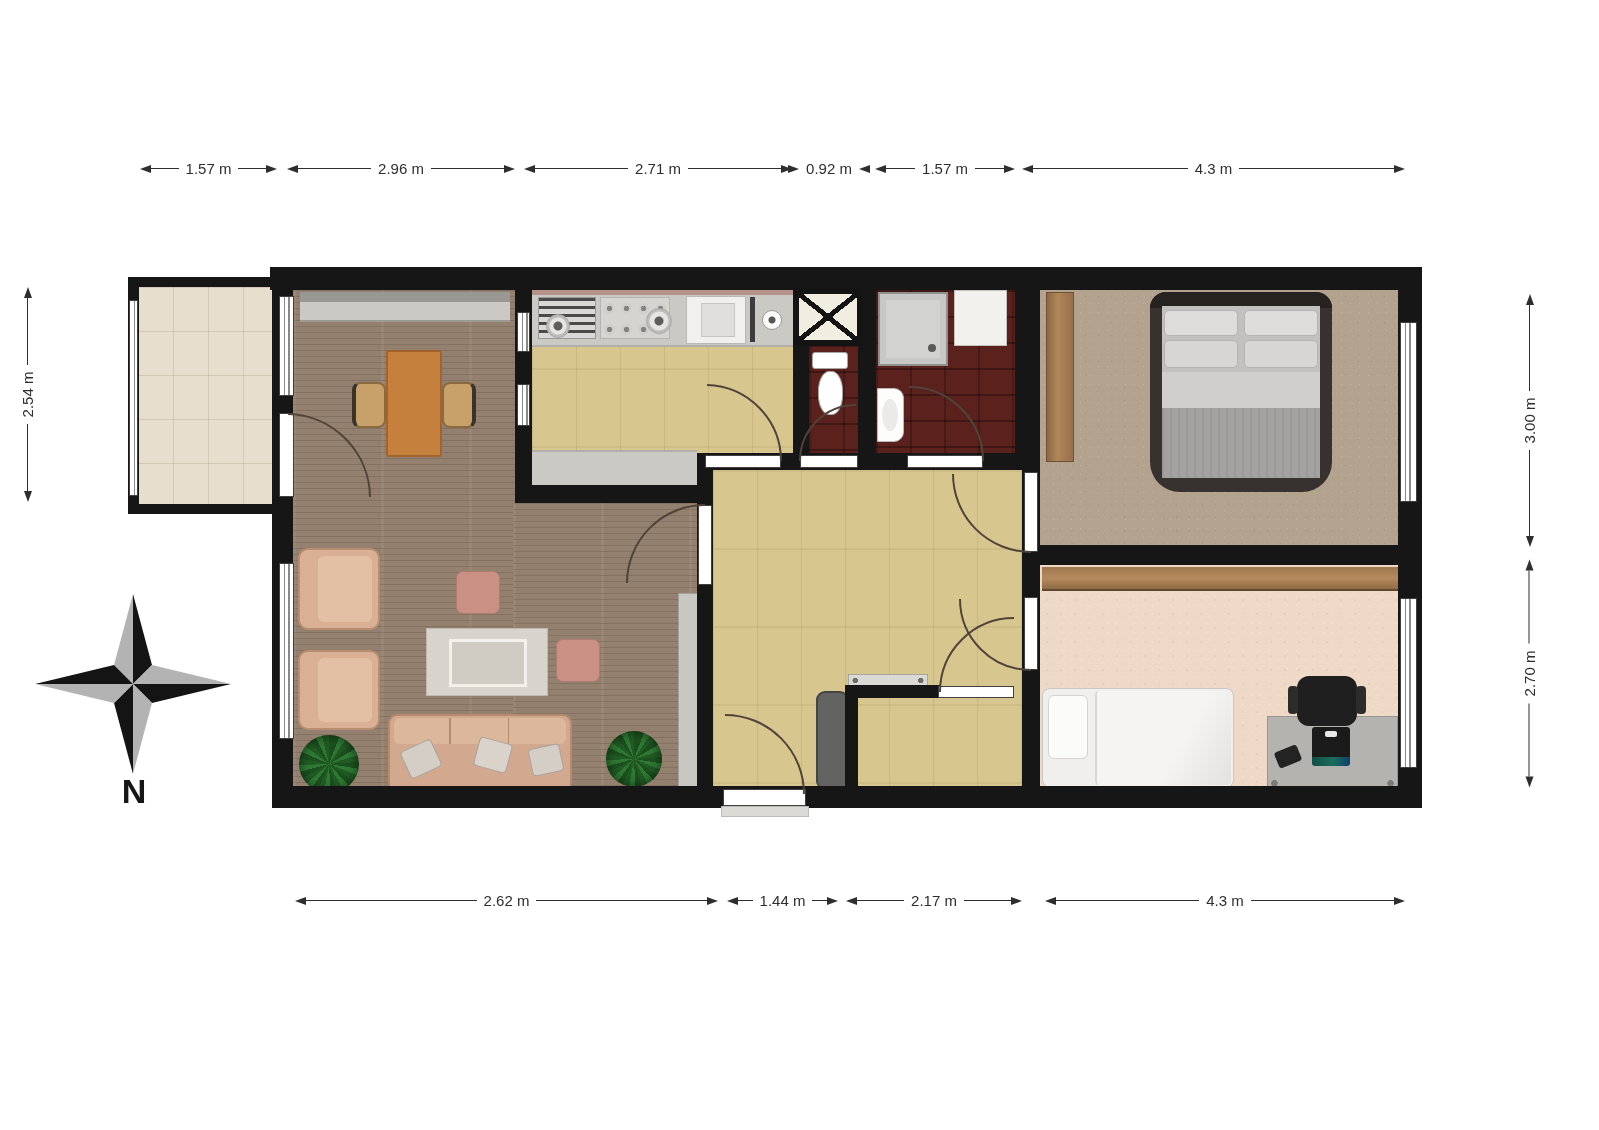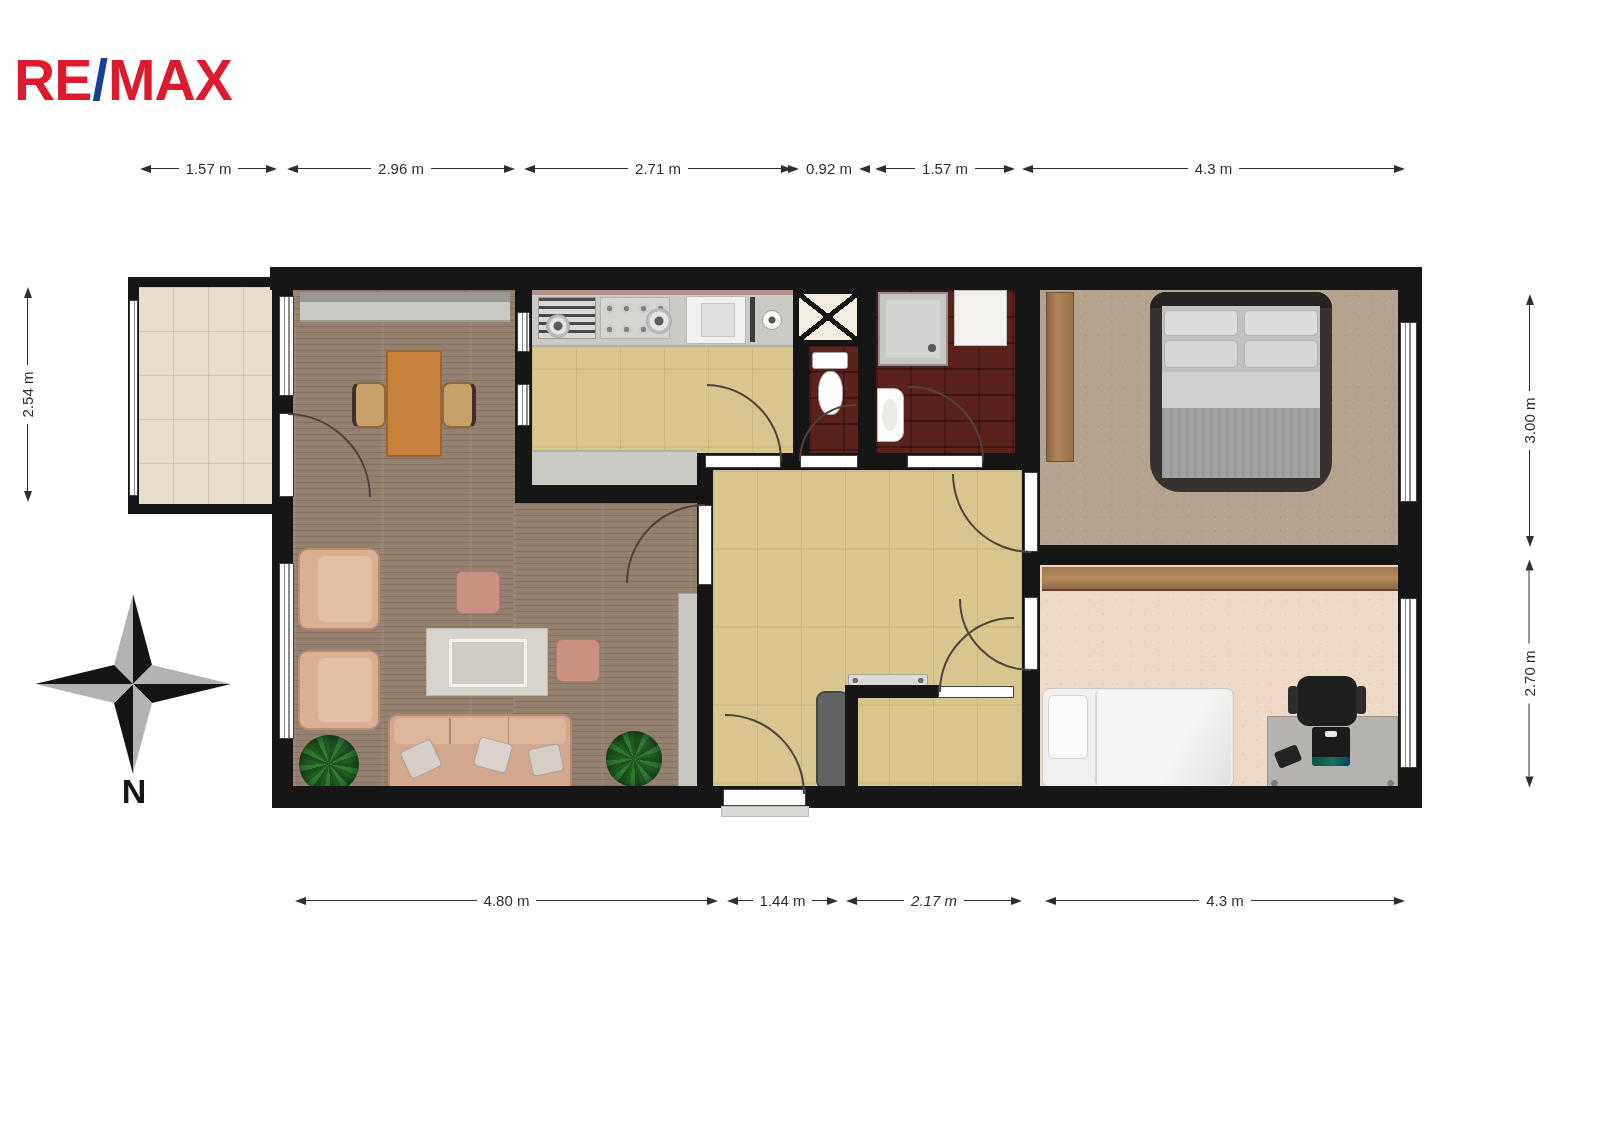--- a/index.html
+++ b/index.html
@@ -36,21 +36,20 @@
   .logo .red{color:#dc1c2e;}
   .logo .blue{color:#1b3f94;padding:0 1px;}
   .nlabel{position:absolute;left:108px;top:772px;width:52px;text-align:center;font-size:34px;font-weight:bold;color:#161616;}
   svg.overlay{position:absolute;left:0;top:0;pointer-events:none;}
 </style>
 </head>
 <body>
 
 <div class="canvas">
 
-  <div class="logo"><span class="red">RE</span><span class="blue">/</span><span class="red">MAX</span></div>
 
   <div class="a fl-balcony" style="left:138px;top:287px;width:139px;height:217px;"></div>
   <div class="a fl-living" style="left:293px;top:290px;width:222px;height:496px;"></div>
   <div class="a fl-living" style="left:513px;top:503px;width:184px;height:283px;"></div>
   <div class="a fl-wood" style="left:532px;top:290px;width:261px;height:163px;"></div>
   <div class="a fl-tile" style="left:809px;top:345px;width:49px;height:108px;"></div>
   <div class="a fl-tile" style="left:876px;top:290px;width:139px;height:163px;"></div>
   <div class="a fl-wood" style="left:713px;top:470px;width:309px;height:316px;"></div>
   <div class="a fl-carpet1" style="left:1040px;top:290px;width:358px;height:255px;"></div>
   <div class="a fl-carpet2" style="left:1040px;top:565px;width:358px;height:221px;"></div>
@@ -234,32 +233,32 @@
       <span class="al"></span>
       <span class="ln"></span>
       <span class="lb">4.3 m</span>
       <span class="ln"></span>
       <span class="ar"></span>
     </div>
 
   <div class="dh" style="left:295px;top:892px;width:423px;">
       <span class="al"></span>
       <span class="ln"></span>
-      <span class="lb">4.80 m</span>
+      <span class="lb">2.62 m</span>
       <span class="ln"></span>
       <span class="ar"></span>
     </div>
   <div class="dh" style="left:727px;top:892px;width:111px;">
       <span class="al"></span>
       <span class="ln"></span>
       <span class="lb">1.44 m</span>
       <span class="ln"></span>
       <span class="ar"></span>
     </div>
-  <div class="dh" style="left:846px;top:892px;width:176px;font-style:italic;">
+  <div class="dh" style="left:846px;top:892px;width:176px;">
       <span class="al"></span>
       <span class="ln"></span>
       <span class="lb">2.17 m</span>
       <span class="ln"></span>
       <span class="ar"></span>
     </div>
   <div class="dh" style="left:1045px;top:892px;width:360px;">
       <span class="al"></span>
       <span class="ln"></span>
       <span class="lb">4.3 m</span>

